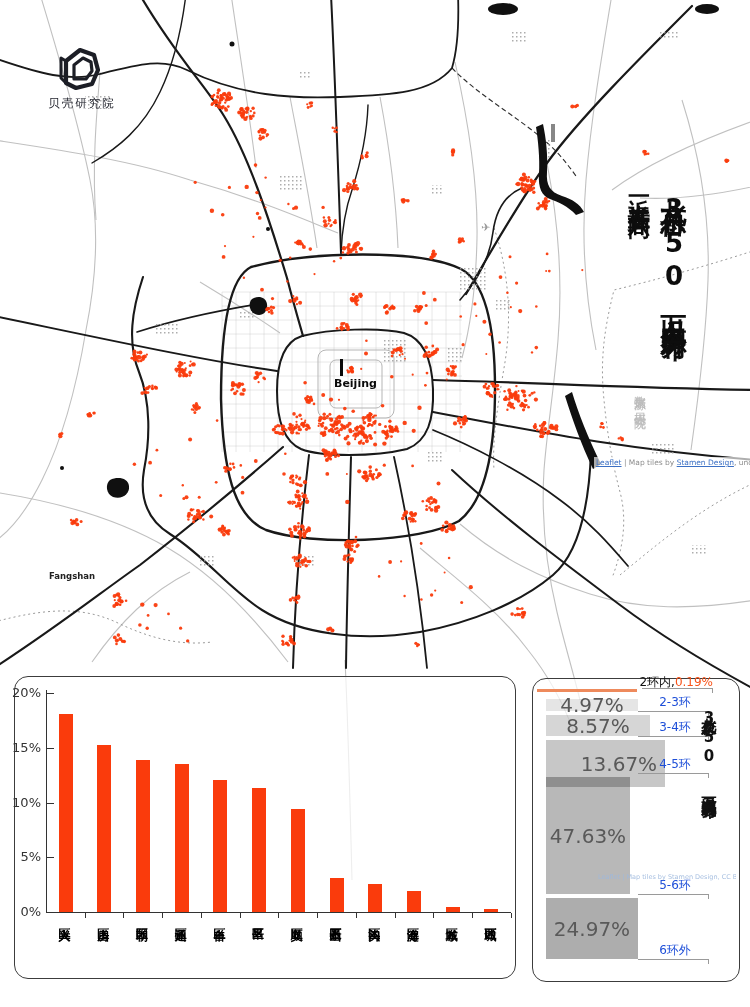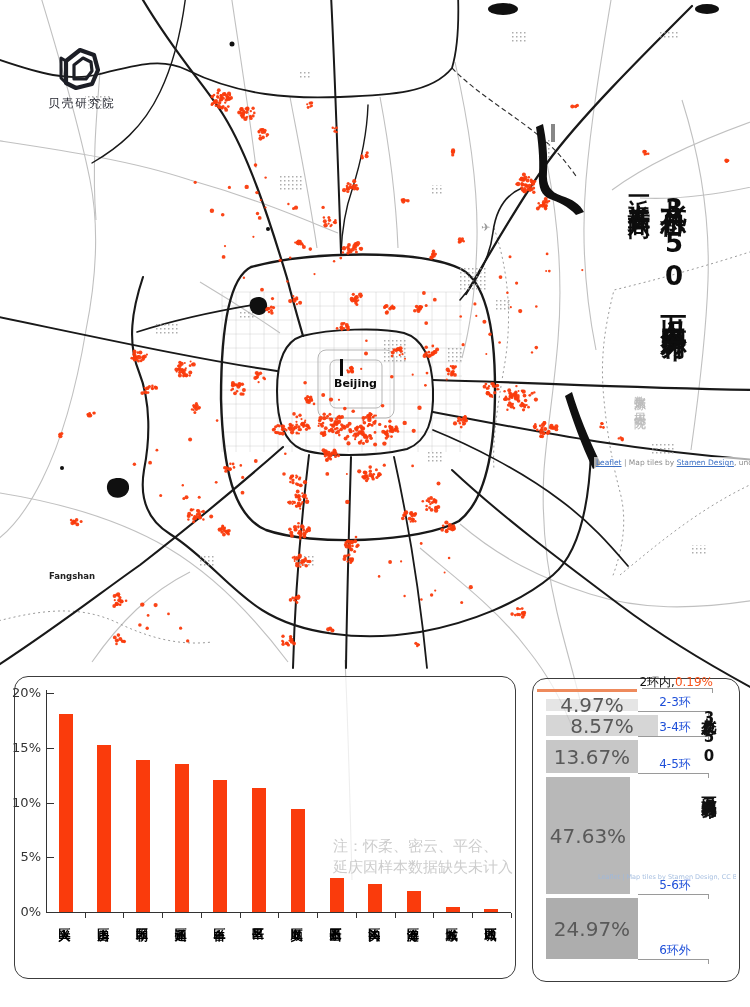--- a/index.html
+++ b/index.html
@@ -1486,24 +1486,20 @@
   <div id="city-marker"></div>
   <div id="city-label">Beijing</div>
   <div id="town-label">Fangshan</div>
 
   <div id="attribution"><span class="lnk">Leaflet</span><span> | Map tiles by </span><span class="lnk">Stamen Design</span><span>, under </span></div>
 
   <div id="left-panel" class="panel"></div>
   <div id="right-panel" class="panel"></div>
 
   <div id="bar-layer">
-    <div id="bar-note">
-      <div>注：怀柔、密云、平谷、</div>
-      <div>延庆因样本数据缺失未计入</div>
-    </div>
     <div class="axis" style="left:46px;top:690px;width:1.3px;height:222px;"></div>
     <div class="axis" style="left:46px;top:912px;width:465px;height:1.3px;"></div>
     <div id="bar-items">
         <div class="ytick-label" style="left: 9px; top: 685px;">20%</div>
         <div class="ytick-mark" style="left: 47px; top: 693px;"></div>
         <div class="ytick-label" style="left: 9px; top: 739.75px;">15%</div>
         <div class="ytick-mark" style="left: 47px; top: 747.75px;"></div>
         <div class="ytick-label" style="left: 9px; top: 794.5px;">10%</div>
         <div class="ytick-mark" style="left: 47px; top: 802.5px;"></div>
         <div class="ytick-label" style="left: 9px; top: 849.25px;">5%</div>
@@ -1551,26 +1547,26 @@
   <div id="funnel-layer">
     <div id="funnel-top-line" style="background: rgb(238, 138, 92);"></div>
     <div id="funnel-top-label"><span>2环内,</span><span id="top-val" style="color: rgb(248, 84, 26);">0.19%</span></div>
     <div id="funnel-items">
         <div class="flead" style="left: 642px; top: 688px; width: 70px;"></div>
         <div class="fbar" style="left: 546px; top: 699px; width: 92px; height: 12px; background: rgba(0, 0, 0, 0.1);">
           <span class="fval">4.97%</span>
         </div>
         <div class="flead" style="left: 638px; top: 711px; width: 70px;"></div>
         <div class="fcat" style="left: 640px; top: 694px;">2-3环</div>
-        <div class="fbar" style="left: 546px; top: 715px; width: 112px; height: 21px; background: rgba(0, 0, 0, 0.16);">
+        <div class="fbar" style="left: 546px; top: 715px; width: 104px; height: 21px; background: rgba(0, 0, 0, 0.16);">
           <span class="fval">8.57%</span>
         </div>
         <div class="flead" style="left: 638px; top: 736px; width: 70px;"></div>
         <div class="fcat" style="left: 640px; top: 719px;">3-4环</div>
-        <div class="fbar" style="left: 546px; top: 740px; width: 92px; height: 33px; background: rgba(0, 0, 0, 0.22);">
+        <div class="fbar" style="left: 546px; top: 740px; width: 92px; height: 47px; background: rgba(0, 0, 0, 0.22); padding-left: 27px;">
           <span class="fval">13.67%</span>
         </div>
         <div class="flead" style="left: 638px; top: 773px; width: 70px;"></div>
         <div class="fcat" style="left: 640px; top: 756px;">4-5环</div>
         <div class="fbar" style="left: 546px; top: 777px; width: 84px; height: 117px; background: rgba(0, 0, 0, 0.28);">
           <span class="fval">47.63%</span>
         </div>
         <div class="flead" style="left: 638px; top: 894px; width: 70px;"></div>
         <div class="fcat" style="left: 640px; top: 877px;">5-6环</div>
         <div class="fbar" style="left: 546px; top: 898px; width: 92px; height: 61px; background: rgba(0, 0, 0, 0.32);">

